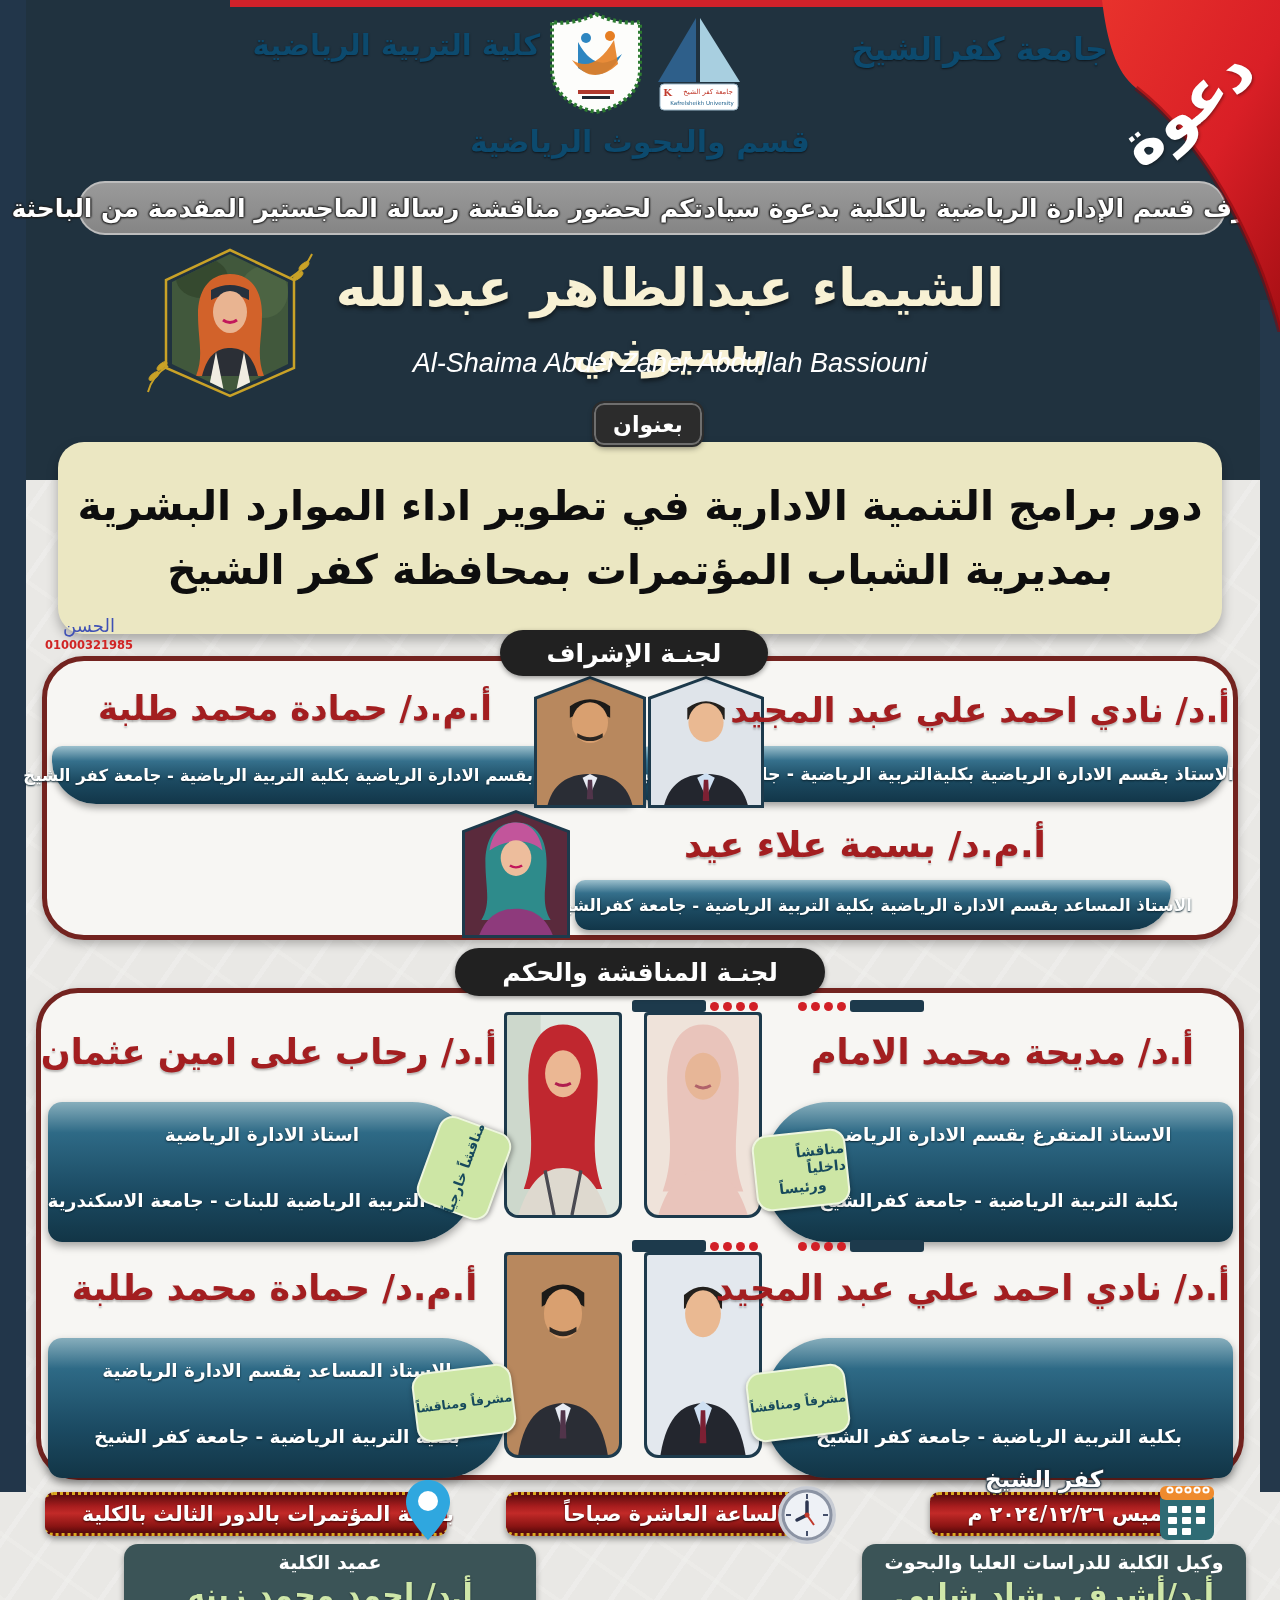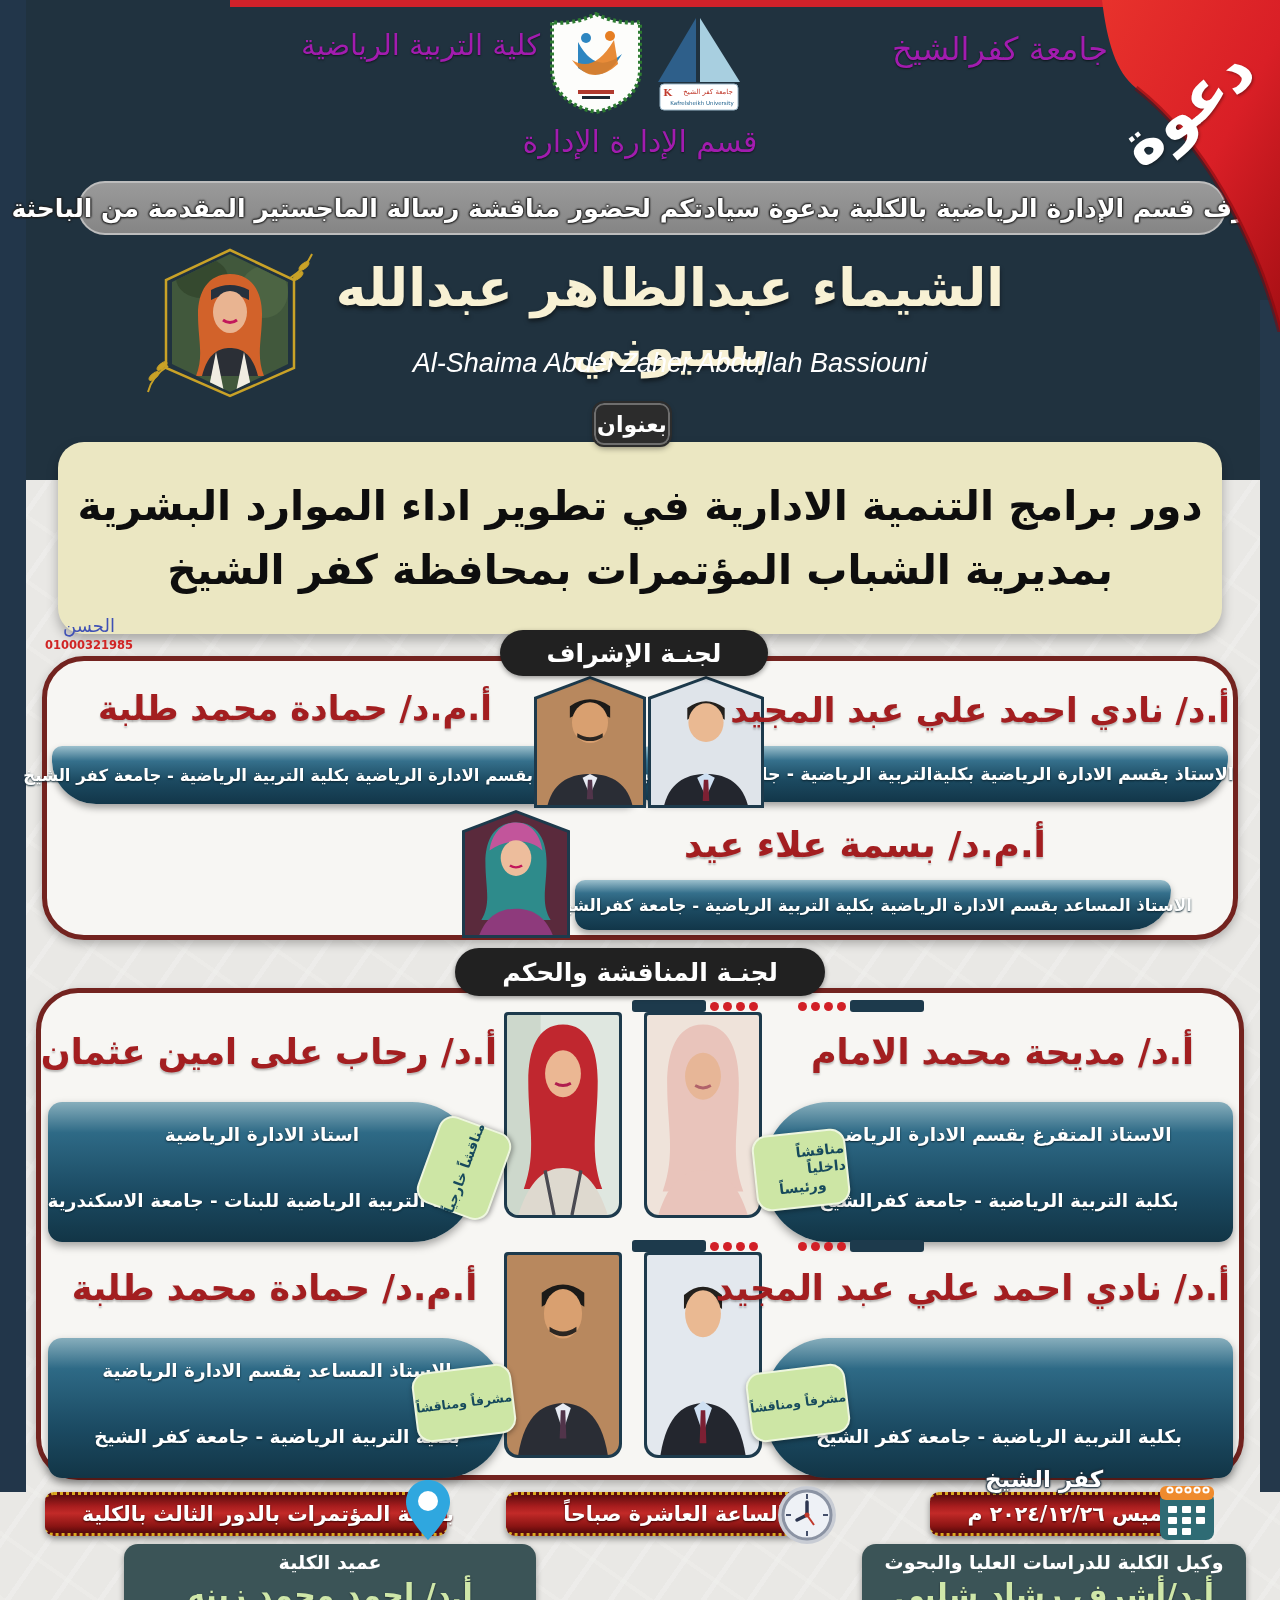--- a/index.html
+++ b/index.html
@@ -17,21 +17,21 @@
       repeating-linear-gradient(125deg, rgba(255,255,255,.55) 0 5px, transparent 5px 38px),
       repeating-linear-gradient(35deg, rgba(255,255,255,.35) 0 4px, transparent 4px 53px);
     opacity:.35;pointer-events:none;
   }
   .abs{position:absolute;}
   
   .header{position:absolute;top:0;left:0;width:1280px;height:480px;background:#20323f;}
   .side-strip-l{position:absolute;top:0;left:0;width:26px;height:1492px;background:#22364a;}
   .side-strip-r{position:absolute;top:300px;right:0;width:20px;height:1192px;background:#24384b;}
   .top-red-strip{position:absolute;top:0;left:230px;width:1050px;height:7px;background:#d0212a;}
-  .gold{color:#a21caf;font-weight:normal;text-shadow:0 1px 2px rgba(0,0,0,.55);}
+  .gold{color:#0c4a6e;font-weight:bold;text-shadow:0 1px 2px rgba(0,0,0,.55);}
   .uni-label{top:30px;right:172px;font-size:32px;}
   .col-label{top:28px;right:740px;font-size:29px;}
   .dept-label{top:124px;left:0;width:1280px;text-align:center;font-size:30px;}
   .invite-pill{
     top:181px;left:78px;width:1148px;height:54px;border-radius:28px;
     background:linear-gradient(180deg,#9a9a9a,#858585);
     border:2px solid #bdbdbd;display:flex;align-items:center;justify-content:center;
   }
   .invite-pill span{
     color:#fff;font-weight:bold;font-size:25px;
@@ -43,21 +43,21 @@
   .res-name{top:258px;left:300px;width:740px;text-align:center;font-size:52px;font-weight:bold;
     color:#f8f1d4;text-shadow:0 3px 4px rgba(0,0,0,.5);}
   .res-en{top:348px;left:300px;width:740px;text-align:center;font-size:27px;color:#fff;
     font-family:Liberation Sans, sans-serif;font-style:italic;direction:ltr;}
   
   .tag-badge{
     background:#2c2c2c;color:#fff;border:2px solid #6e6e6e;outline:2px solid #2c2c2c;
     border-radius:10px;display:flex;align-items:center;justify-content:center;
     font-weight:bold;box-shadow:0 3px 6px rgba(0,0,0,.45);z-index:6;
   }
-  .badge-anwan{top:403px;left:594px;width:76px;height:42px;font-size:22px;}
+  .badge-anwan{top:403px;left:594px;width:108px;height:42px;font-size:22px;}
   .title-box{
     top:442px;left:58px;width:1164px;height:192px;border-radius:26px;
     background:#ebe7c2;box-shadow:0 6px 12px rgba(0,0,0,.28);z-index:4;
     display:flex;flex-direction:column;align-items:center;justify-content:center;gap:16px;
   }
   .title-line{font-size:41px;font-weight:bold;color:#0e0e0e;white-space:nowrap;}
   .watermark{top:614px;left:34px;width:110px;text-align:center;z-index:5;}
   .watermark .wm-name{color:#3f51b5;font-weight:normal;font-size:18px;line-height:24px;}
   .watermark .wm-phone{color:#d02424;font-weight:bold;font-size:11.5px;direction:ltr;}
   
@@ -184,21 +184,21 @@
     <svg viewBox="0 0 92 100" width="92" height="100">
       <polygon points="44,2 44,66 6,66" fill="#2e5f8a"></polygon>
       <polygon points="48,2 48,66 88,66" fill="#a8cfe0"></polygon>
       <rect x="8" y="68" width="78" height="26" rx="4" fill="#fff" stroke="#9bb7c9"></rect>
       <text x="20" y="80" font-size="10" font-weight="bold" fill="#c0392b" font-family="DejaVu Serif,serif">K</text>
       <text x="56" y="78" font-size="7" fill="#c0392b" text-anchor="middle">جامعة كفر الشيخ</text>
       <text x="50" y="89" font-size="5.5" fill="#1f618d" text-anchor="middle">Kafrelsheikh University</text>
     </svg>
   </div>
 
-  <div class="abs gold dept-label">قسم الإدارة الإدارة</div>
+  <div class="abs gold dept-label">قسم والبحوث الرياضية</div>
 
   <div class="abs invite-pill">
     <span>يتشرف قسم الإدارة الرياضية بالكلية بدعوة سيادتكم لحضور مناقشة رسالة الماجستير المقدمة من الباحثة</span>
   </div>
 
   <div class="abs res-photo-wrap">
     <svg viewBox="0 0 185 150" width="185" height="150">
       <defs>
           <clipPath id="hex">
             <polygon points="92,6 150,34 150,116 92,144 34,116 34,34"></polygon>

